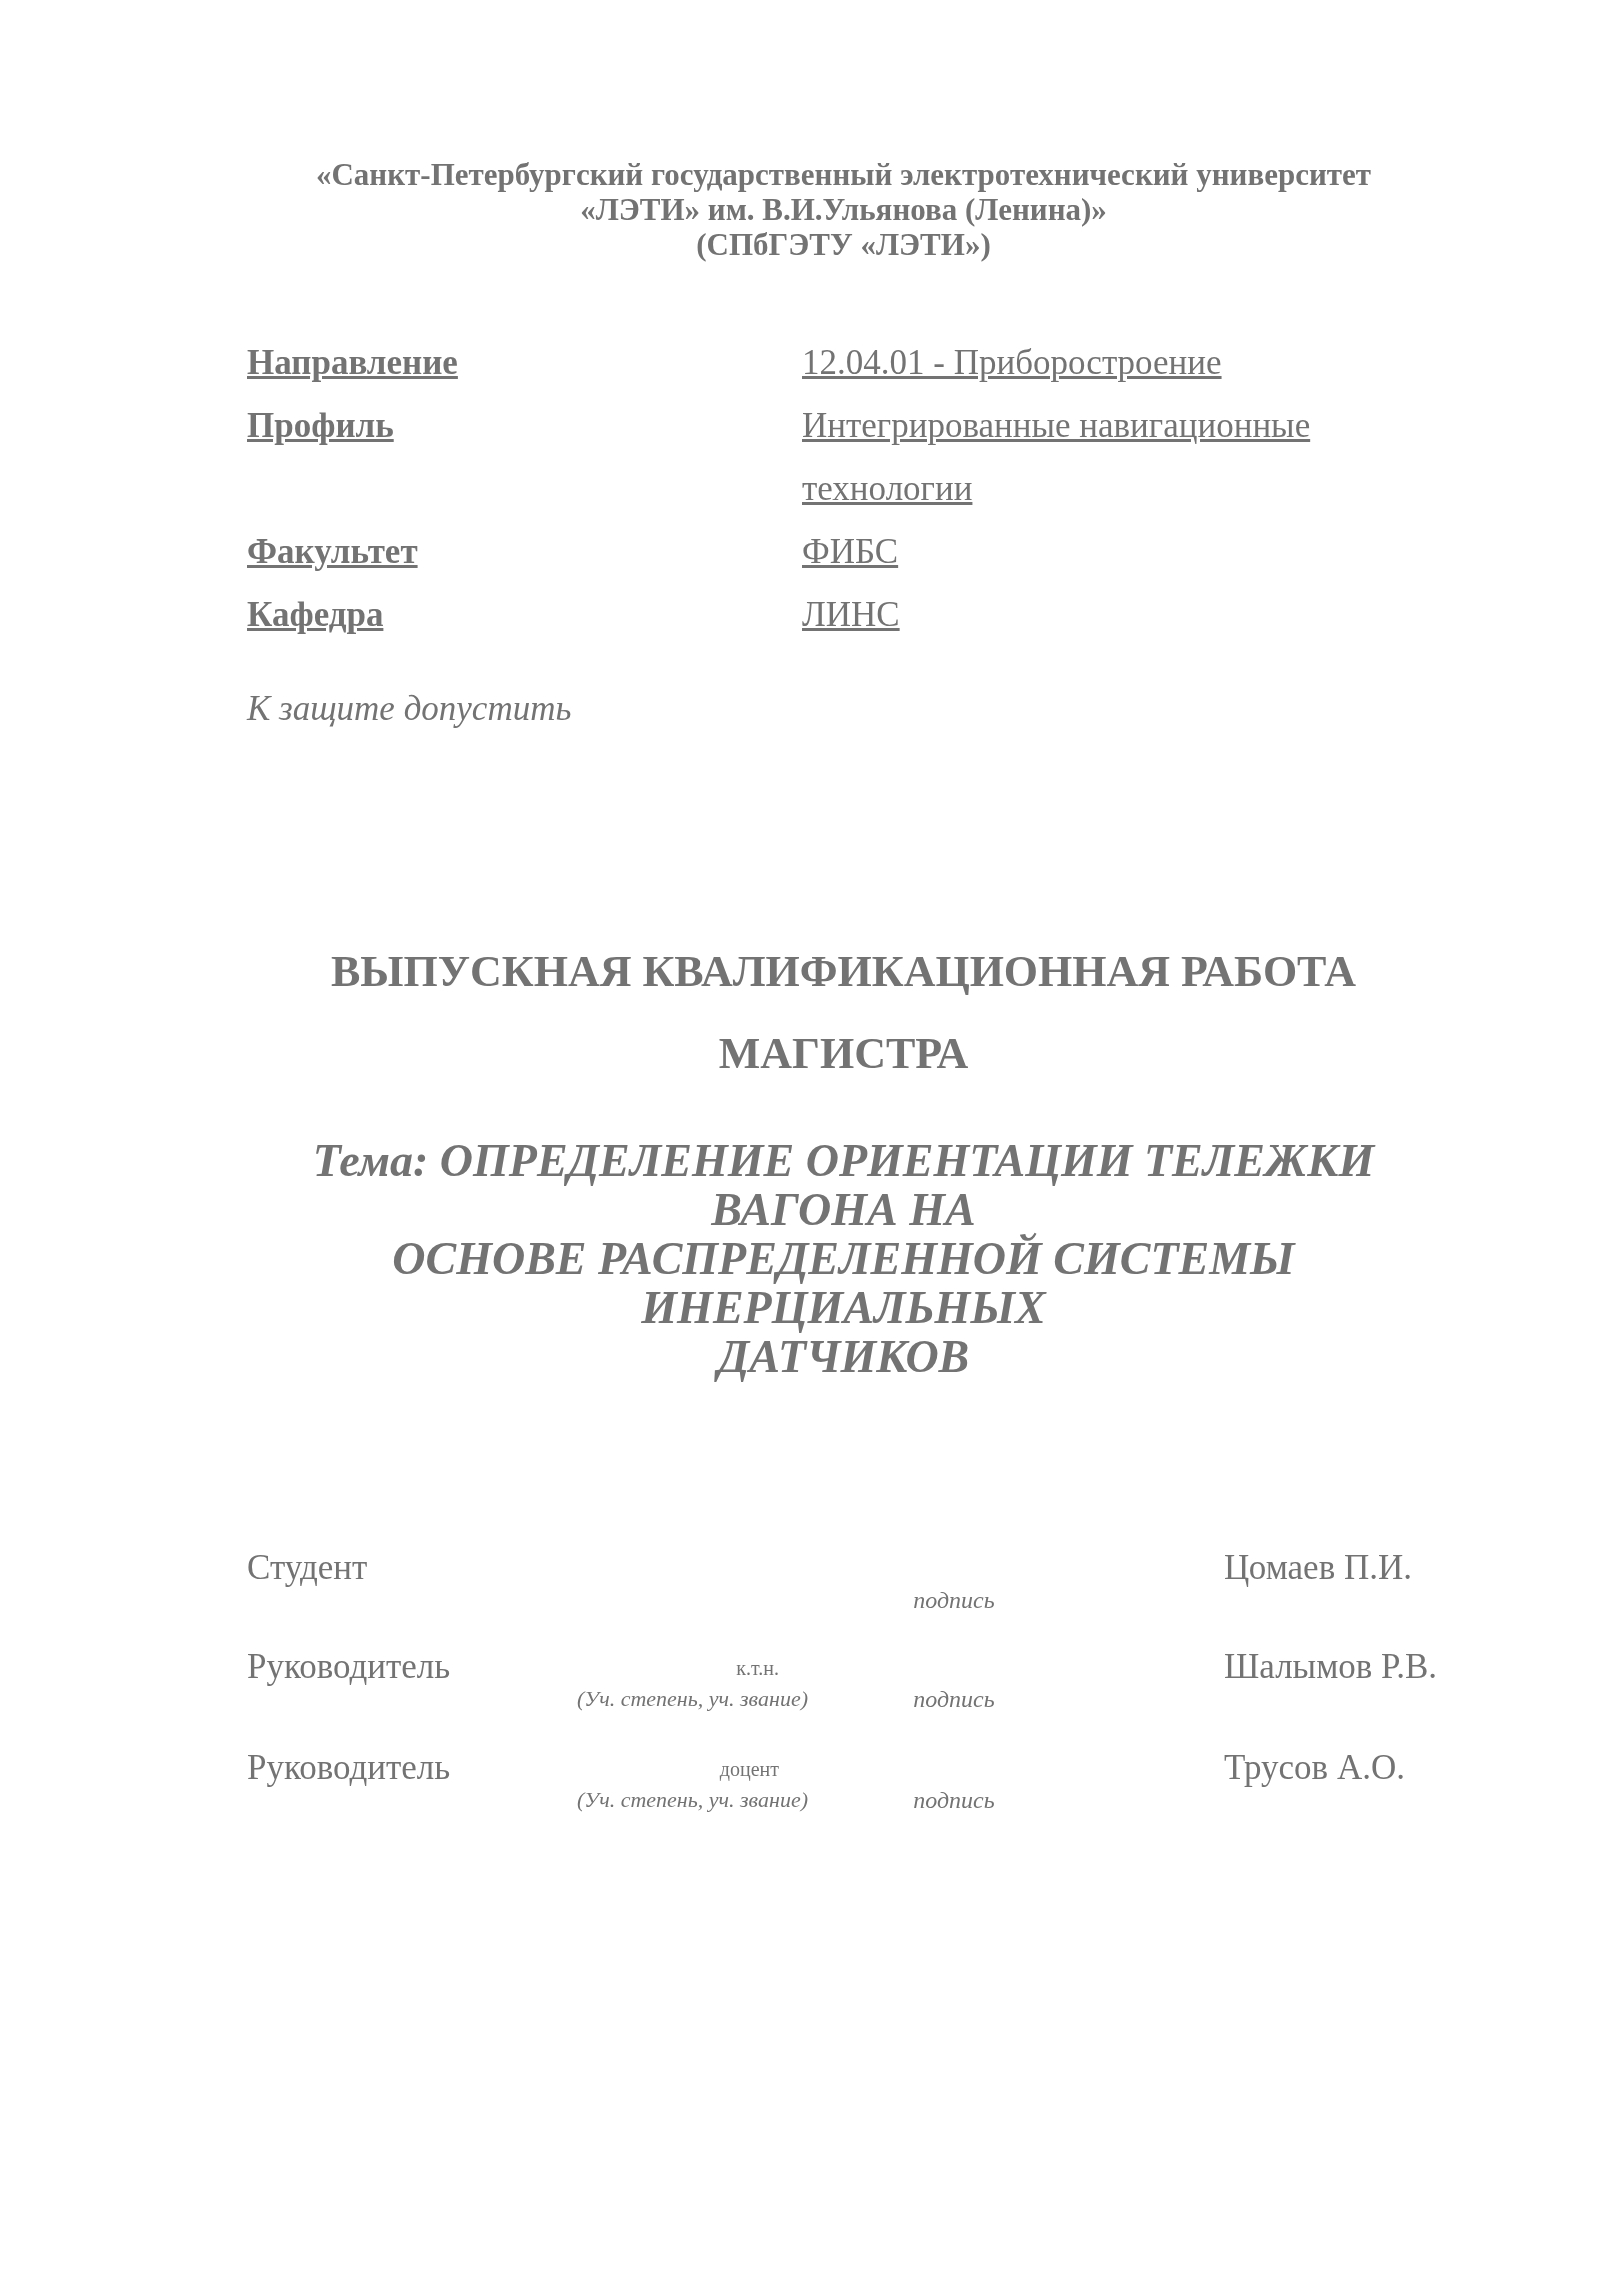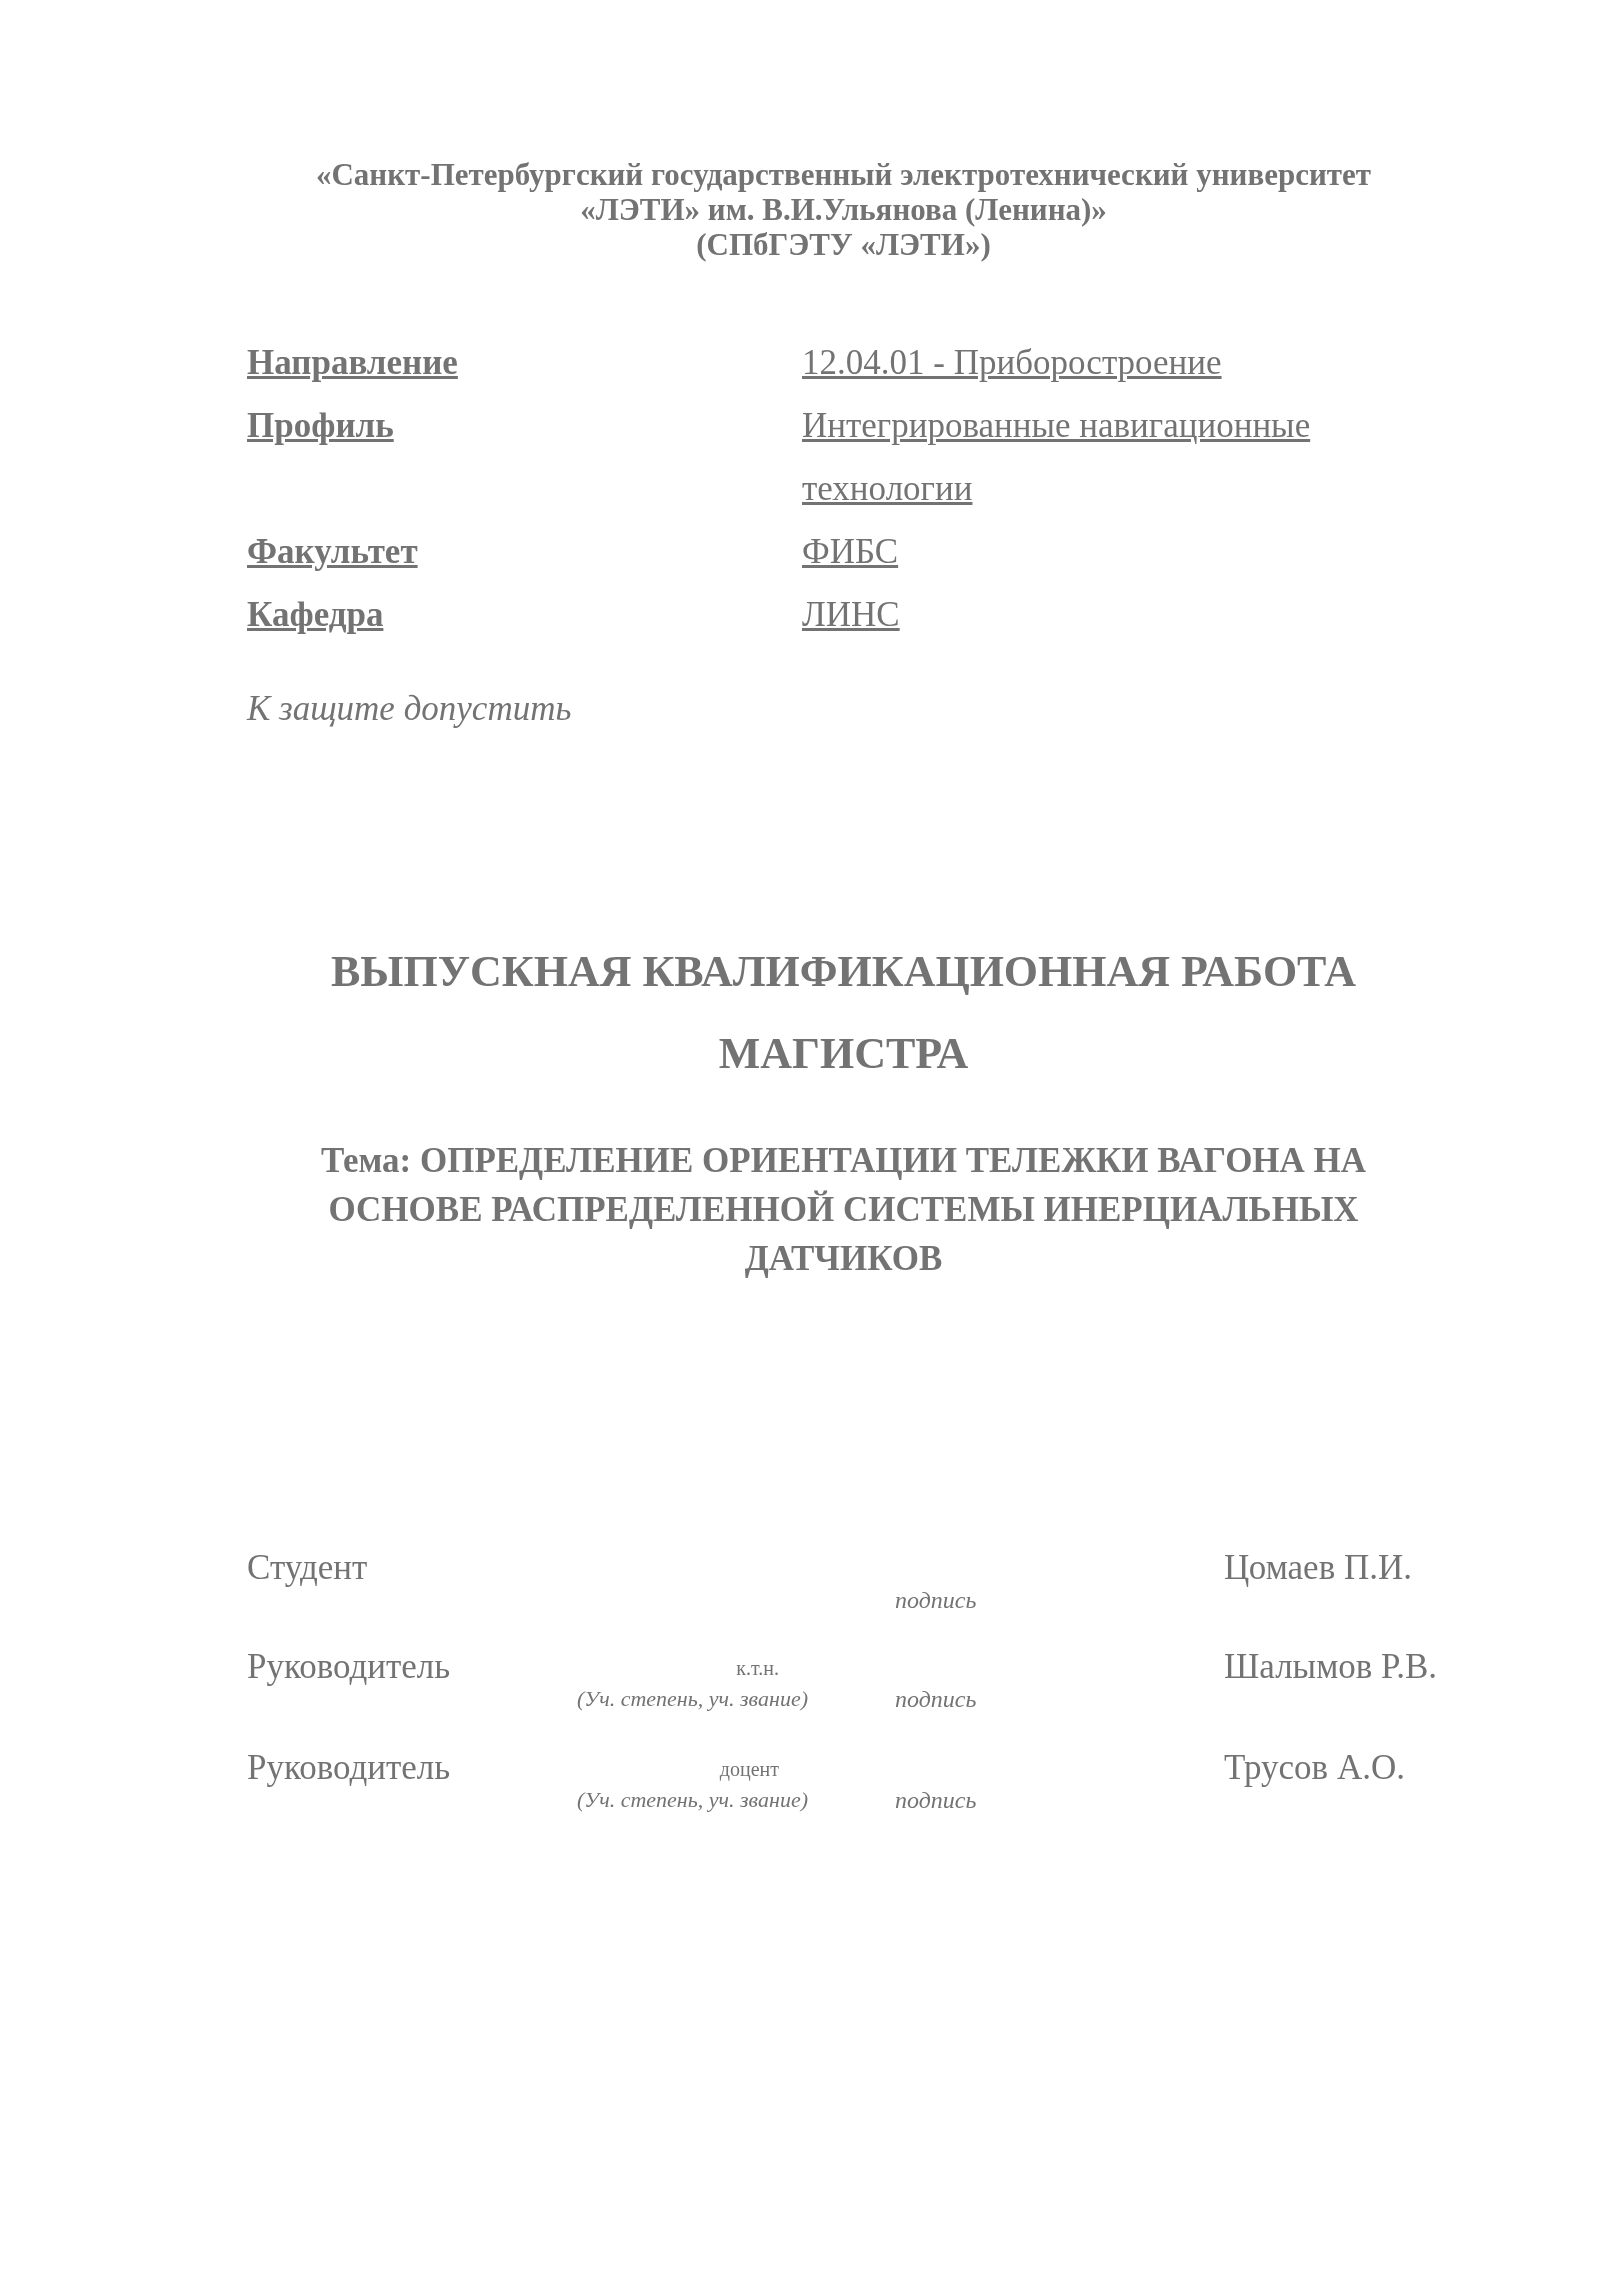--- a/index.html
+++ b/index.html
@@ -59,22 +59,23 @@
     font-weight: bold;
     font-size: 44px;
     line-height: 82px;
   }
 
   
   .topic {
     left: 247px; right: 183px; top: 1136px;
     text-align: center;
     font-weight: bold;
-    font-size: 35px;
+    font-size: 46px;
     line-height: 49px;
+    font-style: italic;
   }
 
   
   .sig-row {
     left: 247px; right: 183px;
     height: 94px;
     font-size: 35px;
     line-height: 39px;
     margin-top: 24px;
   }
@@ -87,21 +88,21 @@
   }
   .sig-row .degree-caption {
     left: 255px; top: 38px; width: 306px;
     text-align: right;
     font-style: italic;
     font-size: 22px;
     line-height: 27px;
   }
   .sig-row .sign-caption {
     left: 648px; top: 38px; width: 118px;
-    text-align: left;
+    text-align: center;
     font-style: italic;
     font-size: 24px;
     line-height: 28px;
   }
   .sig-row .name { left: 977px; top: 0; }
 
   
   .footer {
     left: 247px; right: 144px; top: 1976px;
     text-align: center;

